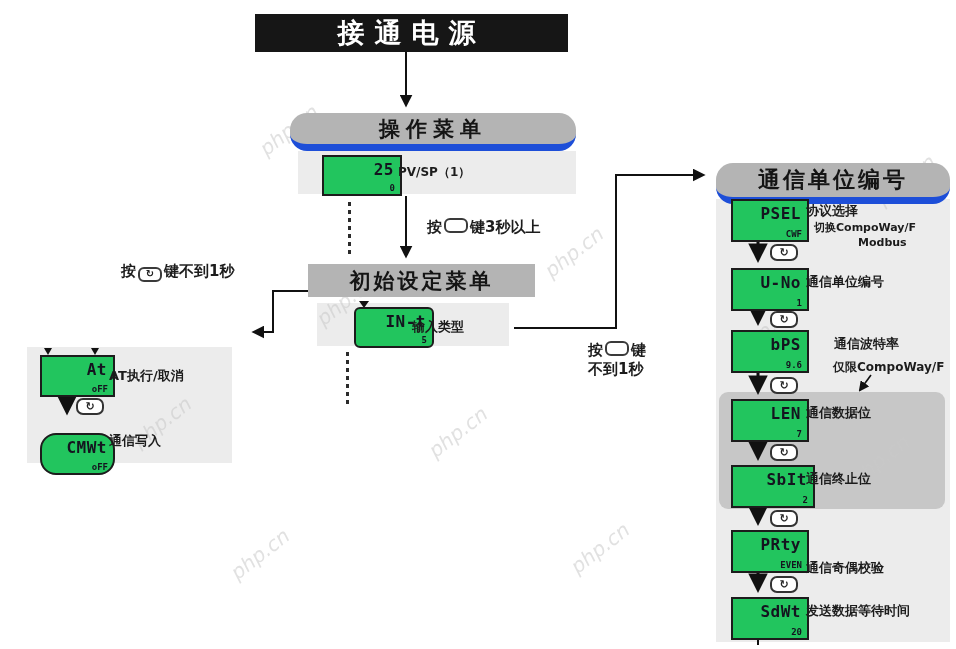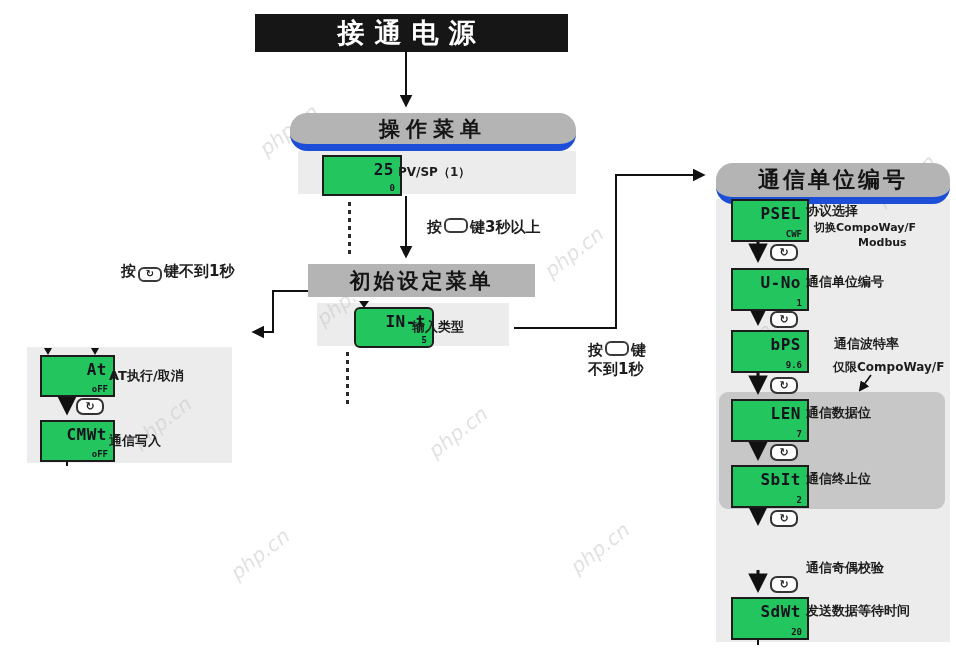--- a/index.html
+++ b/index.html
@@ -86,21 +86,21 @@
     <div>不到1秒</div>
   </div>
 
   <div class="abs panel" style="left:27px;top:347px;width:205px;height:116px;"></div>
   <div class="abs disp" style="left:32px;top:355px;width:71px;height:38px;">
     <span class="seg-main">At</span>
     <span class="seg-sub">oFF</span>
   </div>
   <span class="abs item-label" style="left:109px;top:367px;">AT执行/取消</span>
   <div class="abs cycle-float" style="left:76px;top:398px;">↻</div>
-  <div class="abs disp" style="left:32px;top:420px;width:71px;height:38px;">
+  <div class="abs disp" style="left:32px;top:433px;width:71px;height:38px;border-radius:16px;">
     <span class="seg-main">CMWt</span>
     <span class="seg-sub">oFF</span>
   </div>
   <span class="abs item-label" style="left:109px;top:432px;">通信写入</span>
 
   <div class="abs menu-header hdr-dark-bottom" style="left:716px;top:163px;width:234px;height:34px;font-size:22px;letter-spacing:3px;">通信单位编号</div>
   <div class="abs panel" style="left:716px;top:199px;width:234px;height:443px;"></div>
   <div class="abs shaded" style="left:719px;top:392px;width:226px;height:117px;"></div>
   <span class="abs item-sublabel" style="left:833px;top:359px;font-size:12px;">仅限CompoWay/F</span>
 
@@ -127,27 +127,31 @@
   <span class="abs item-label" style="left:806px;top:335px;margin-left:28px;">通信波特率</span>
   <div class="abs cycle-float" style="left:770px;top:377px;">↻</div>
 
   <div class="abs disp" style="left:723px;top:399px;width:74px;height:39px;">
     <span class="seg-main">LEN</span>
     <span class="seg-sub">7</span>
   </div>
   <span class="abs item-label" style="left:806px;top:404px;">通信数据位</span>
   <div class="abs cycle-float" style="left:770px;top:444px;">↻</div>
 
-  <div class="abs disp" style="left:723px;top:465px;width:74px;height:39px;">
+  <div class="abs disp" style="left:723px;top:465px;width:74px;height:39px;padding-left:6px;">
     <span class="seg-main">SbIt</span>
     <span class="seg-sub">2</span>
   </div>
   <span class="abs item-label" style="left:806px;top:470px;">通信终止位</span>
   <div class="abs cycle-float" style="left:770px;top:510px;">↻</div>
 
+  <div class="abs disp" style="left:723px;top:530px;width:74px;height:39px;">
+    <span class="seg-main">PRty</span>
+    <span class="seg-sub">EVEN</span>
+  </div>
   <span class="abs item-label" style="left:806px;top:535px;margin-top:24px;">通信奇偶校验</span>
   <div class="abs cycle-float" style="left:770px;top:576px;">↻</div>
 
   <div class="abs disp" style="left:723px;top:597px;width:74px;height:39px;">
     <span class="seg-main">SdWt</span>
     <span class="seg-sub">20</span>
   </div>
   <span class="abs item-label" style="left:806px;top:602px;">发送数据等待时间</span>
 
   <svg id="connectors" class="abs" width="956" height="649" viewBox="0 0 956 649">

